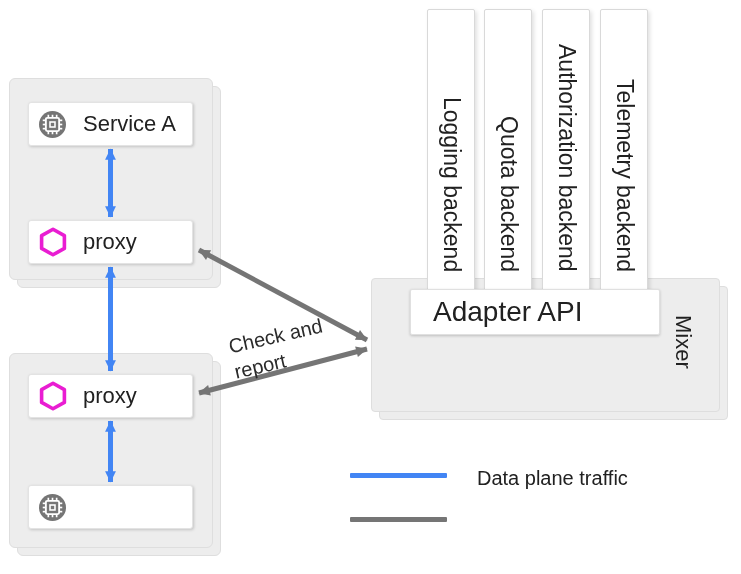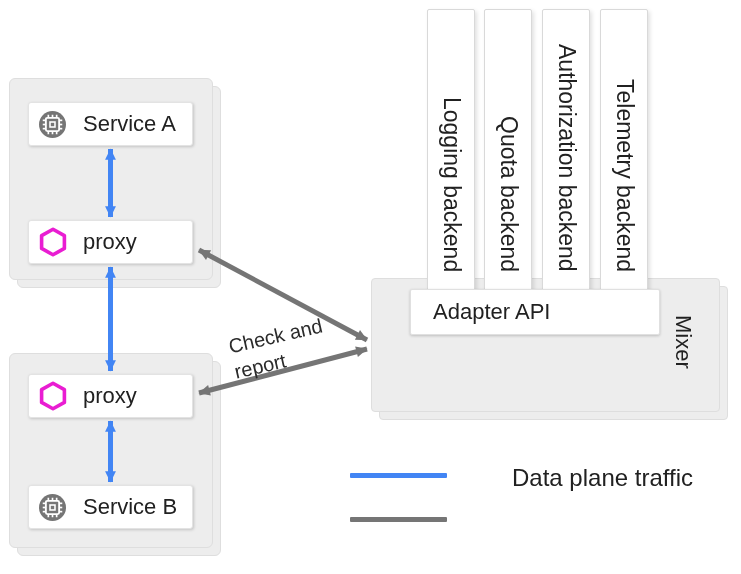--- a/index.html
+++ b/index.html
@@ -32,32 +32,32 @@
     display:flex;justify-content:center;align-items:flex-end;padding-bottom:22px;
   }
   .vtext{
     writing-mode:vertical-rl;text-orientation:mixed;
     font-size:23px;white-space:nowrap;color:#212121;line-height:1;
   }
   .adapter{
     position:absolute;left:410px;top:289px;width:250px;height:46px;
     background:#fff;border:1px solid #E0E0E0;border-radius:2px;box-sizing:border-box;
     box-shadow:0 1px 3px rgba(0,0,0,.2);display:flex;align-items:center;
-    padding-left:22px;font-size:22px;z-index:4;
+    padding-left:22px;font-size:28px;z-index:4;
   }
   .mixer-label{position:absolute;left:672px;top:315px;font-size:22px;z-index:4;}
   .arrows{position:absolute;left:0;top:0;z-index:5;pointer-events:none;}
   .edge-label{
     position:absolute;left:226px;top:334px;z-index:7;
     font-size:20px;line-height:26px;color:#2B2B2B;
     transform:rotate(-13deg);transform-origin:0 0;white-space:nowrap;
   }
   
   .legend-swatch{position:absolute;width:97px;height:5px;border-radius:1px;z-index:2;}
-  .legend-text{position:absolute;left:477px;font-size:24px;line-height:24px;z-index:2;white-space:nowrap;margin-left:35px;}
+  .legend-text{position:absolute;left:477px;font-size:20px;line-height:24px;z-index:2;white-space:nowrap;}
 </style>
 </head>
 <body>
 
 <div class="canvas">
 
   <div class="panel back" style="left:17px;top:86px;width:204px;height:202px;"></div>
   <div class="panel front" style="left:9px;top:78px;width:204px;height:202px;"></div>
 
   <div class="panel back" style="left:17px;top:361px;width:204px;height:195px;"></div>
@@ -158,21 +158,20 @@
             <line x1="3.6" y1="13" x2="6.6" y2="13"></line>
             <line x1="3.6" y1="17" x2="6.6" y2="17"></line>
           <line x1="19.4" y1="9" x2="22.4" y2="9"></line>
             <line x1="19.4" y1="13" x2="22.4" y2="13"></line>
             <line x1="19.4" y1="17" x2="22.4" y2="17"></line>
         </g>
         <rect x="6.6" y="6.6" width="12.8" height="12.8" rx="1.5" fill="none" stroke="#fff" stroke-width="1.8"></rect>
         <rect x="10.6" y="10.6" width="4.8" height="4.8" fill="none" stroke="#fff" stroke-width="1.5"></rect>
       </svg>
     </span>
-    <span class="lbl">Service B</span>
   </div>
 
   <div class="edge-label">
     <div>Check and</div>
     <div>report</div>
   </div>
 
   <div class="legend-swatch" style="left: 350px; top: 473px; background-color: rgb(66, 133, 244);"></div>
   <div class="legend-text" style="top:466px;">Data plane traffic</div>
 

